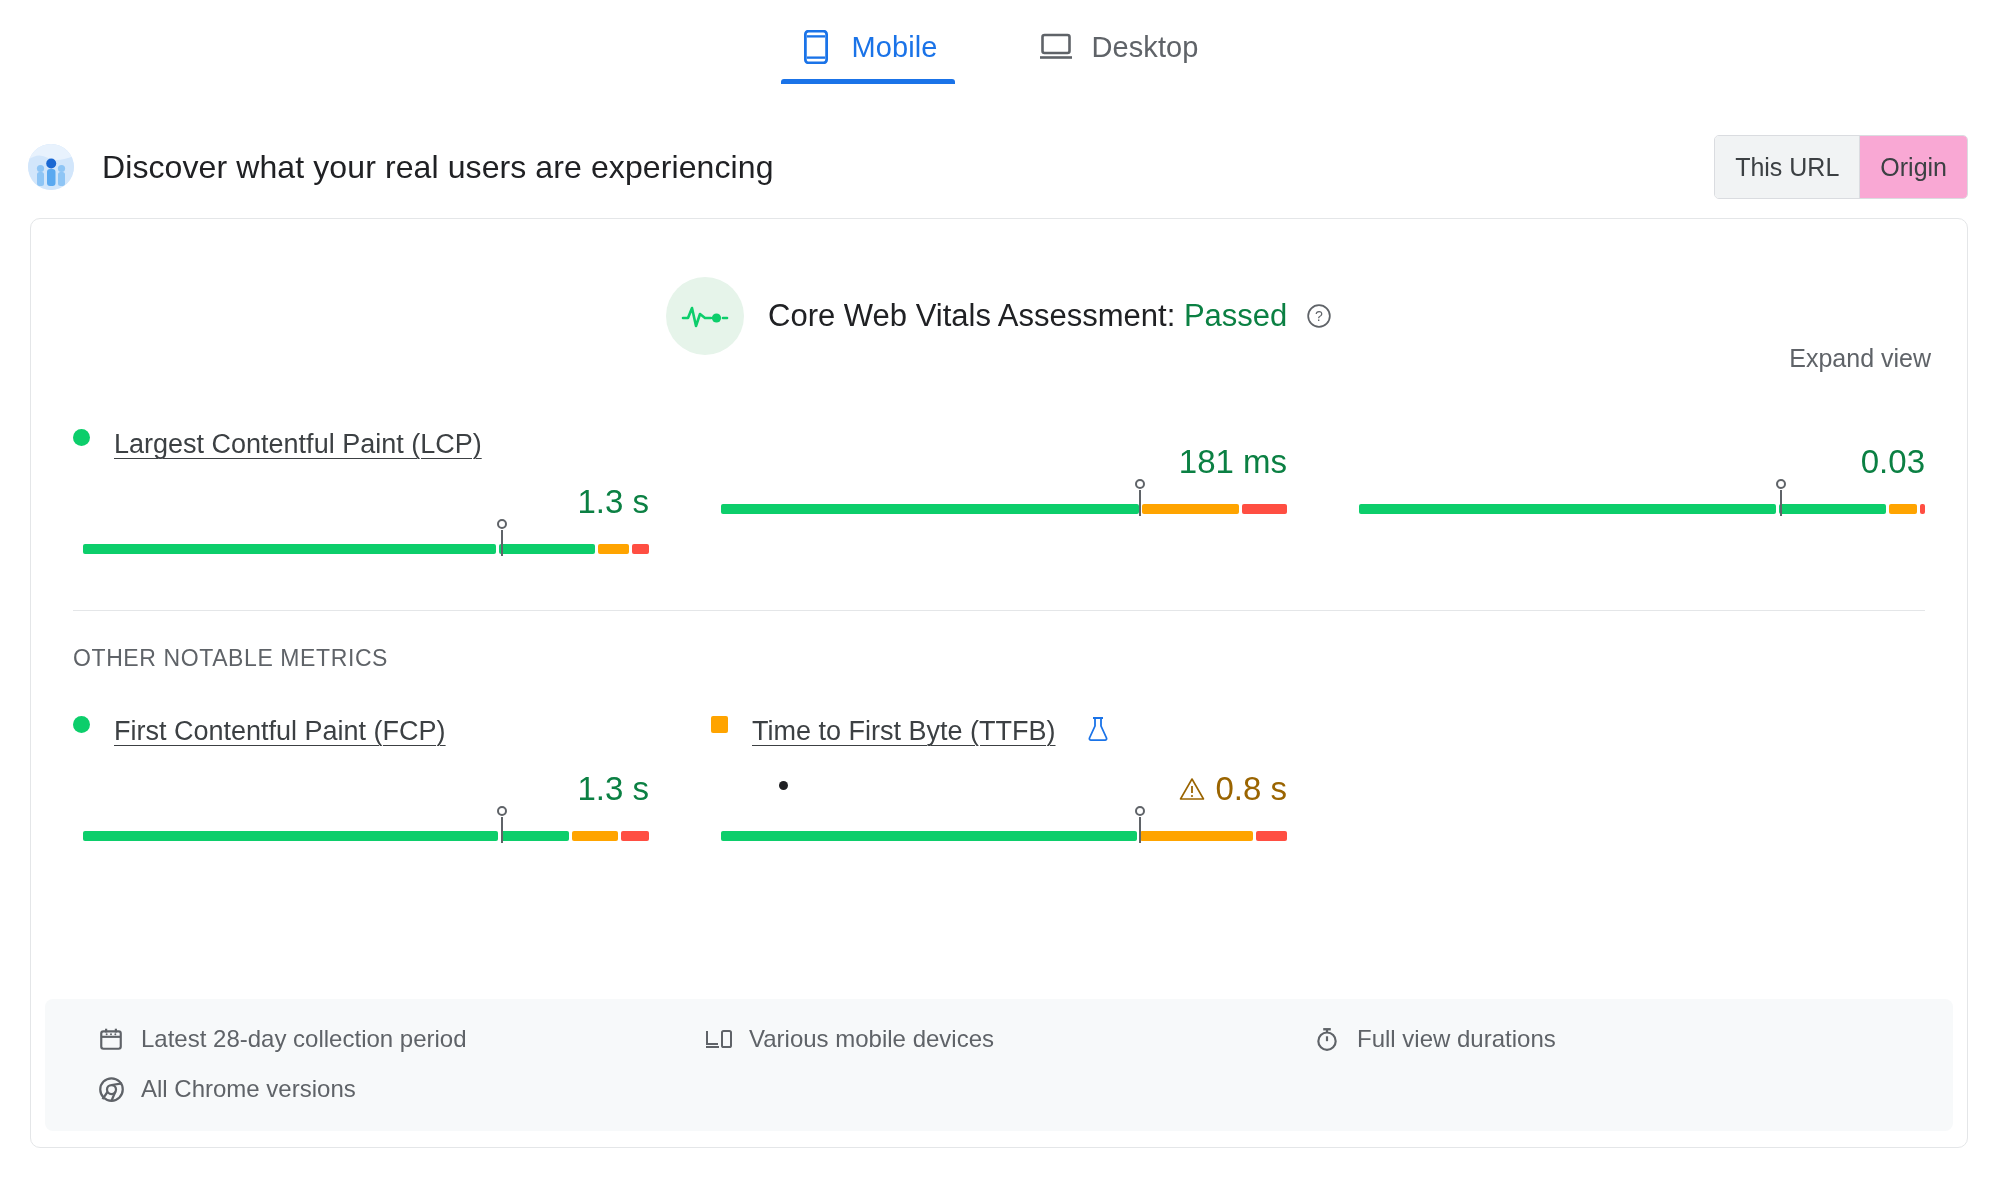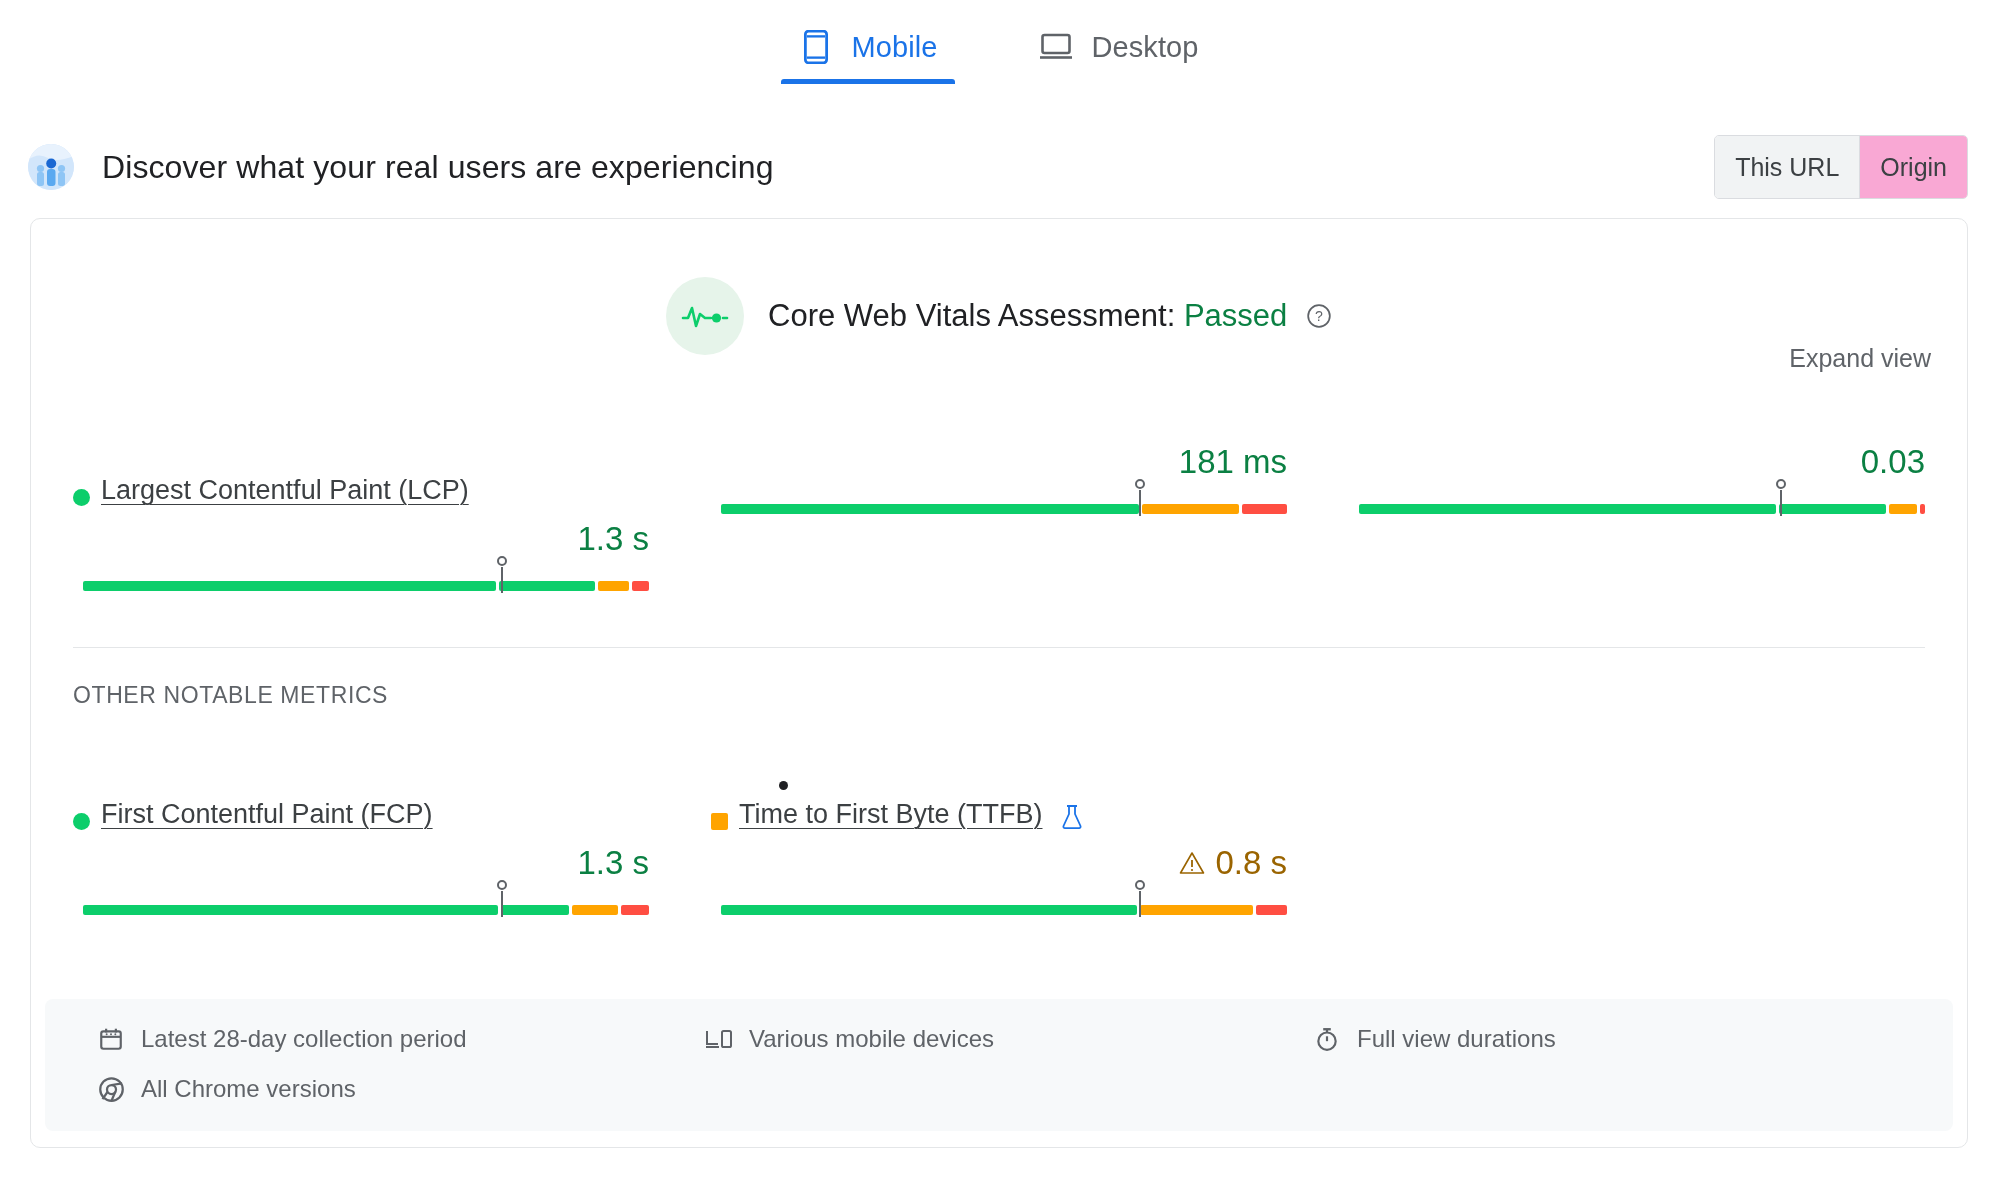--- a/index.html
+++ b/index.html
@@ -130,24 +130,23 @@
   .metrics-grid {
     display: grid;
     grid-template-columns: 1fr 1fr 1fr;
     column-gap: 62px;
     padding: 0 42px;
     margin-top: 74px;
   }
   .metric { position: relative; }
   .metric-head {
     display: flex;
-    align-items: flex-end;
-    gap: 11px;
+    align-items: flex-start;
+    gap: 24px;
     height: 40px;
-    margin-top: 37px;
   }
   .metric-dot {
     width: 17px; height: 17px;
     border-radius: 50%;
     background: #0cce6b;
     flex: 0 0 17px;
   }
   .metric-dot.square { border-radius: 2px; background: #ffa400; }
   .metric-name {
     font-size: 27px;

